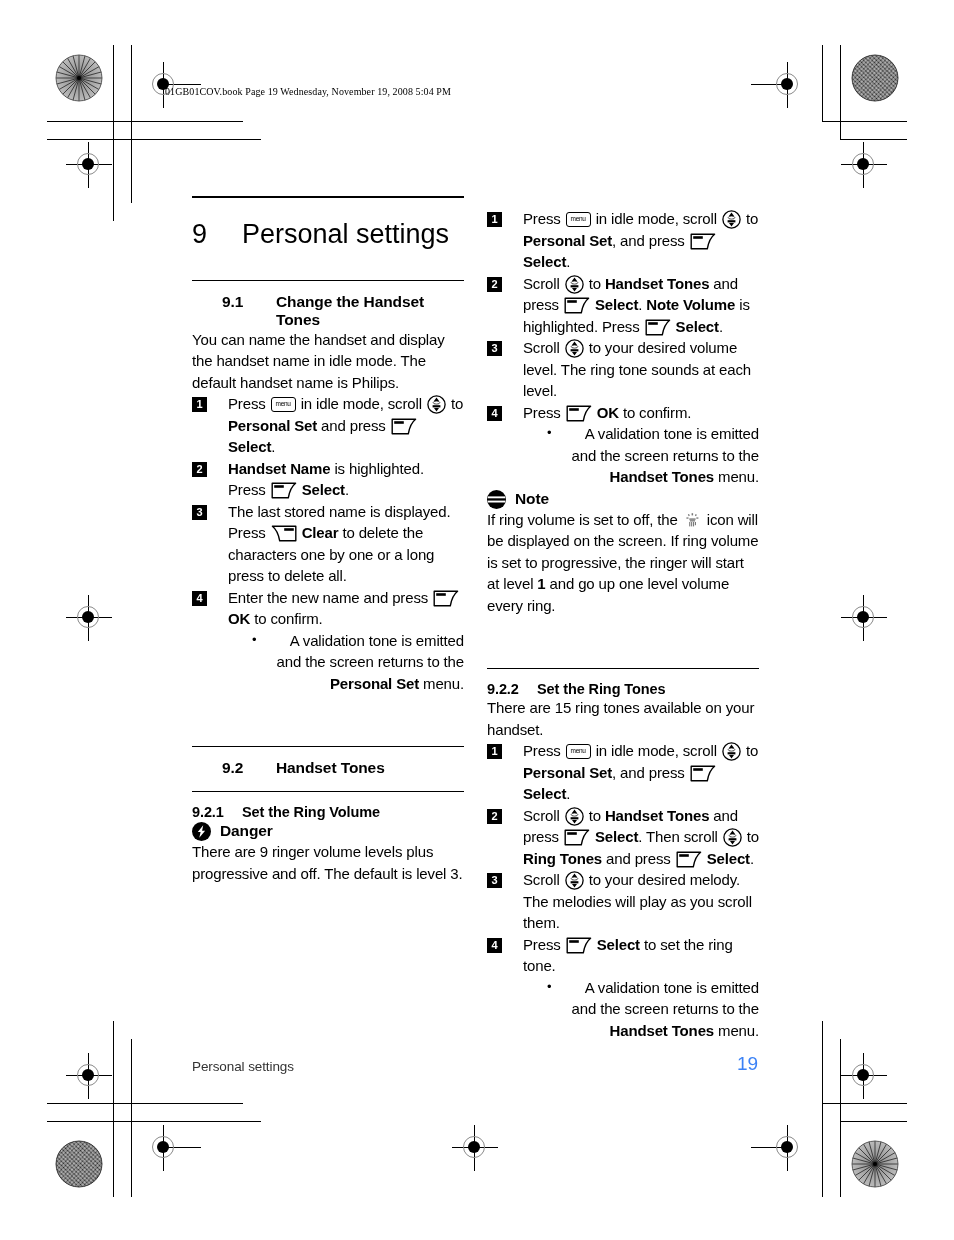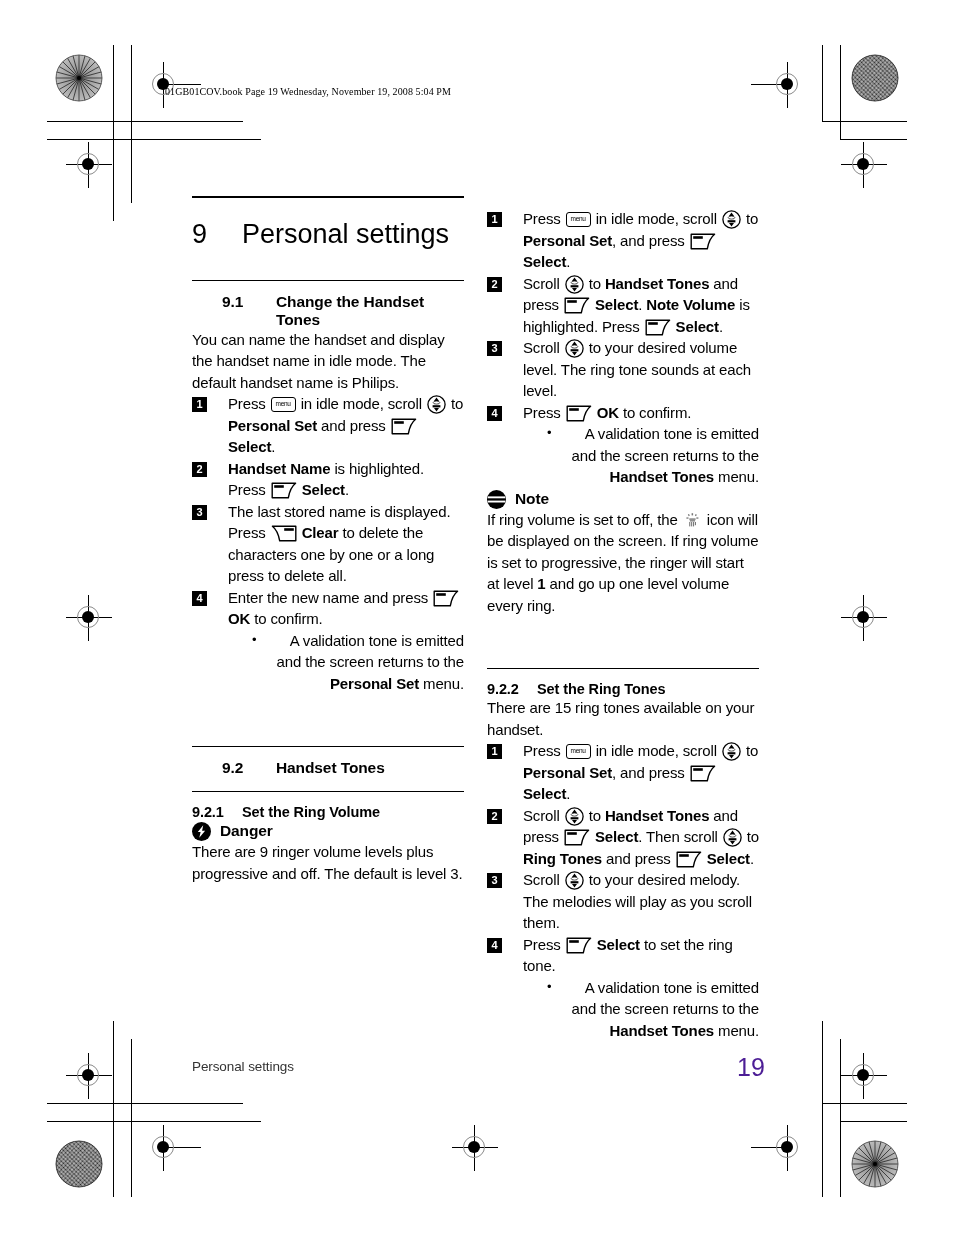--- a/index.html
+++ b/index.html
@@ -230,22 +230,22 @@
   .footer-left {
     position: absolute;
     left: 192px; top: 1059px;
     font-size: 13.5px;
     color: #333;
     letter-spacing: -0.1px;
   }
   .footer-right {
     position: absolute;
     left: 737px; top: 1053px;
-    font-size: 25px;
-    color: #4c1d95;
+    font-size: 19px;
+    color: #3b82f6;
   }
 </style>
 </head>
 <body>
 
 <div>
 
   <div class="crop-line" style="left:47px; top:121px; width:196px; height:1px;"></div>
   <div class="crop-line" style="left:47px; top:139px; width:214px; height:1px;"></div>
   <div class="crop-line" style="left:113px; top:45px; width:1px; height:176px;"></div>

